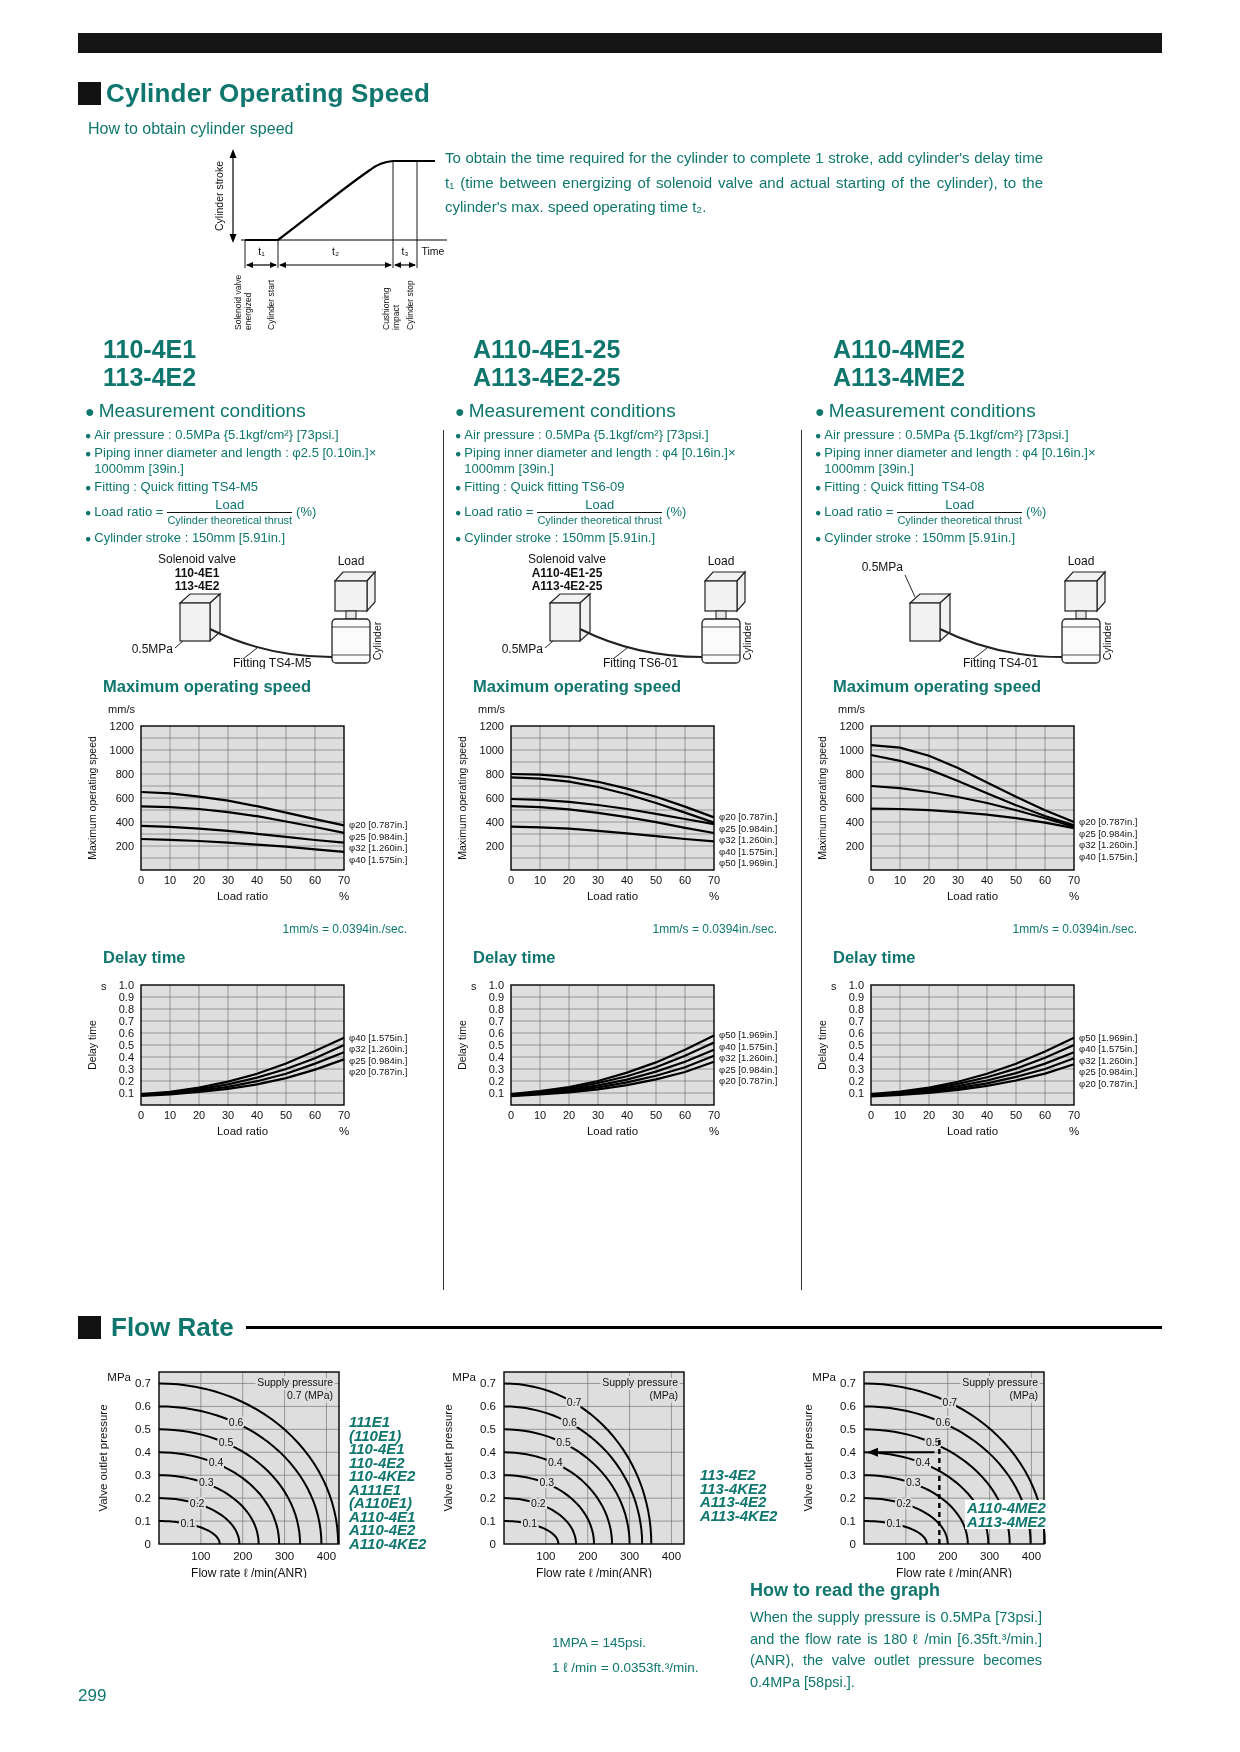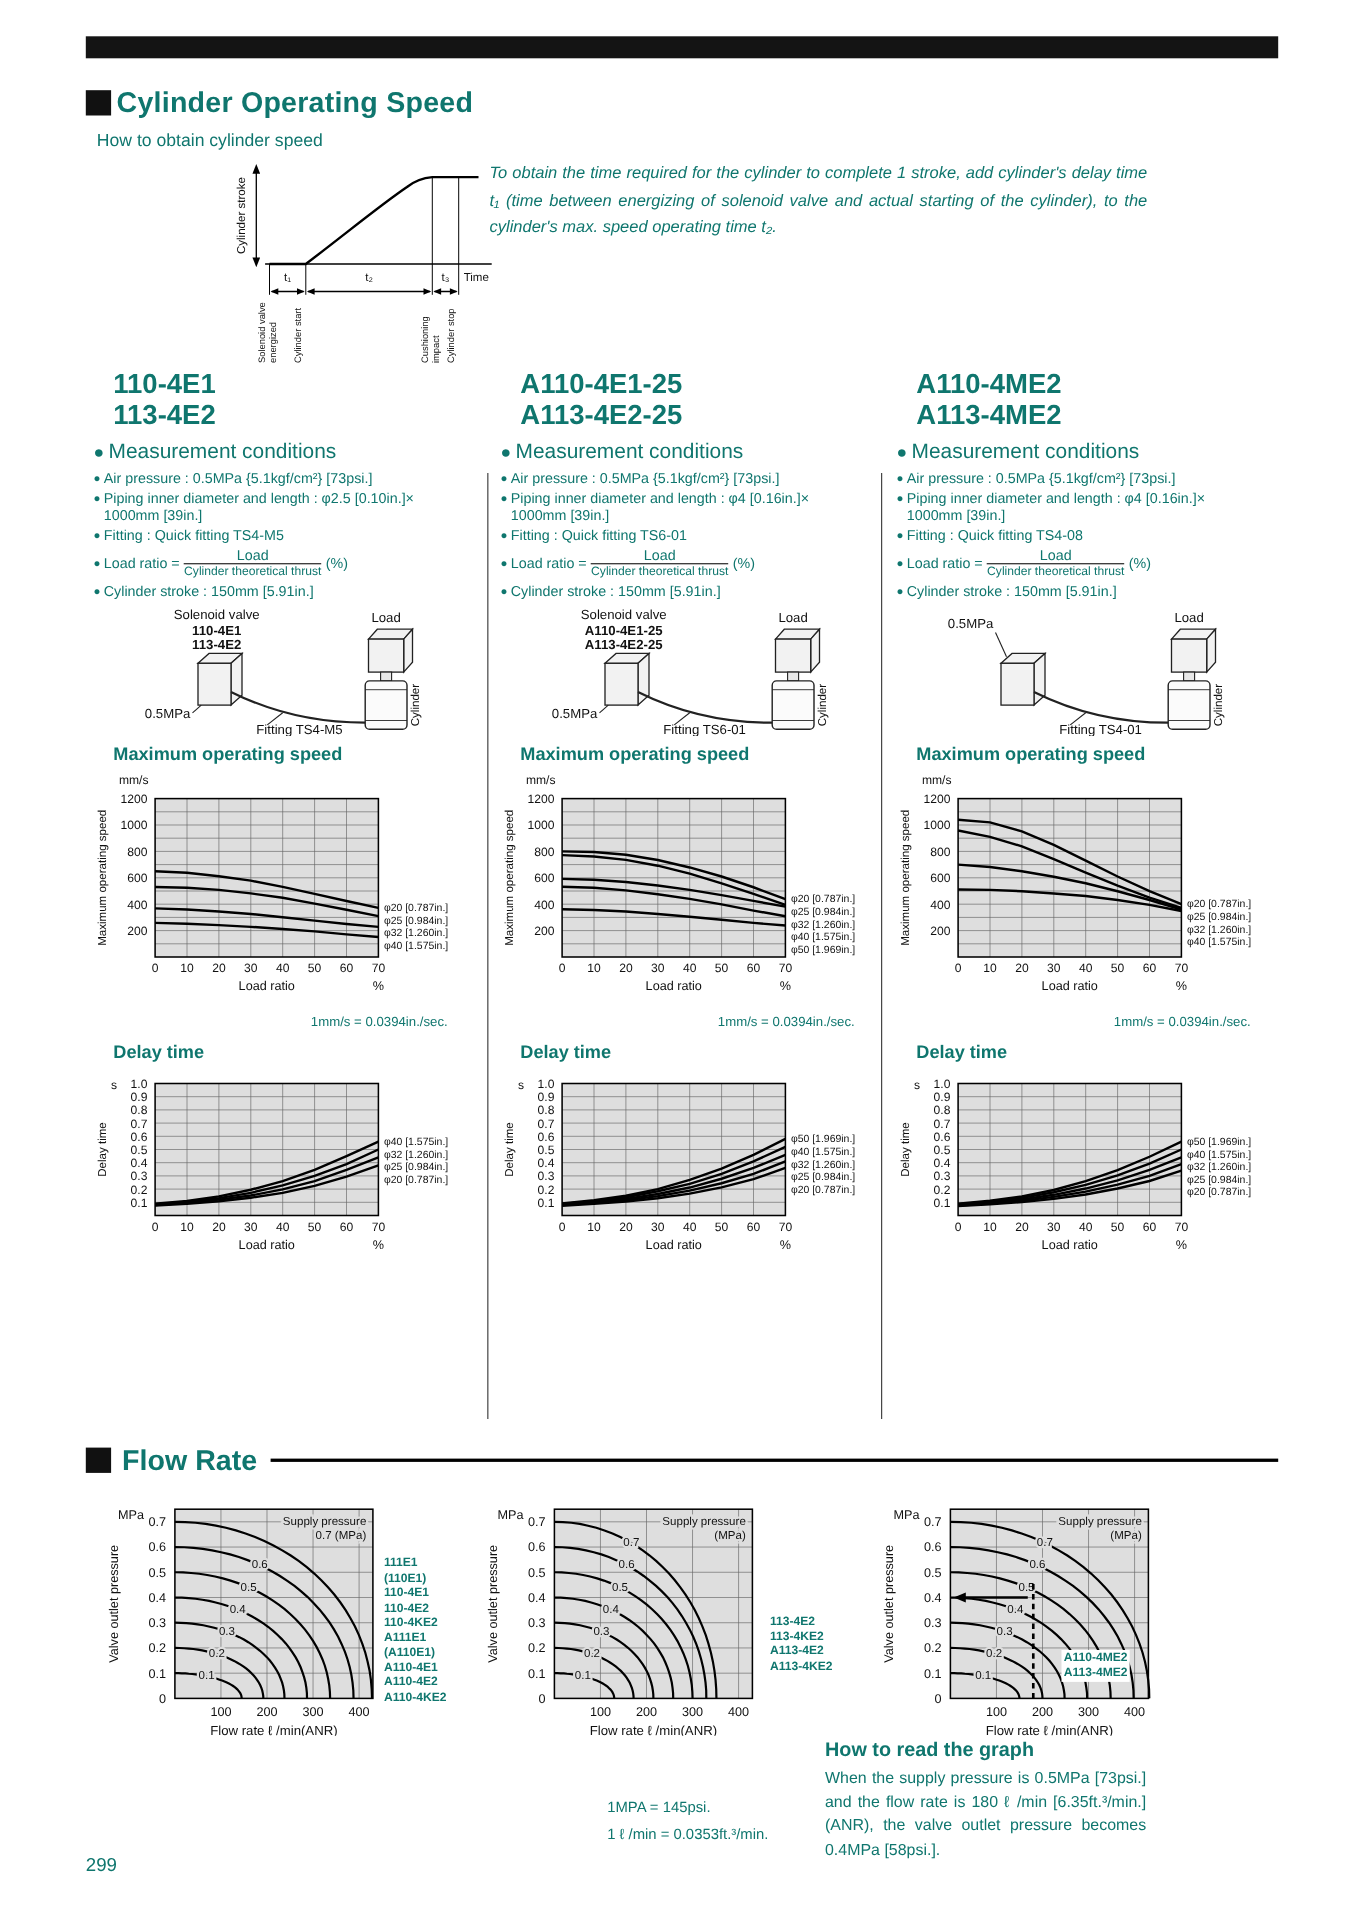--- a/index.html
+++ b/index.html
@@ -4,21 +4,21 @@
 <style>
   html,body{margin:0;padding:0;background:#888;}
   .page{position:relative;width:1240px;height:1752px;background:#ffffff;overflow:hidden;
         font-family:"Liberation Sans",sans-serif;color:#0f766e;}
   .abs{position:absolute;}
   .topbar{left:78px;top:33px;width:1084px;height:20px;background:#141414;}
   .title-row{left:78px;top:78px;display:flex;align-items:center;}
   .sq{width:23px;height:23px;background:#111;display:inline-block;margin-right:5px;flex:none;}
   .title-text{font-size:26px;font-weight:bold;letter-spacing:0.2px;}
   .subtitle{left:88px;top:120px;font-size:16px;}
-  .intro{left:445px;top:146px;width:598px;font-size:15px;line-height:24.5px;text-align:justify;font-style:italic;}
+  .intro{left:445px;top:146px;width:598px;font-size:15px;line-height:24.5px;text-align:justify;}
   .intro p{margin:0;}
   .col{position:absolute;top:335px;width:330px;}
   .colhead{font-size:25px;font-weight:bold;line-height:28px;padding-left:18px;}
   .meas-title{display:flex;align-items:center;gap:4px;font-size:19px;margin:9px 0 5px 0;}
   .meas-title .dot{font-size:16px;line-height:19px;}
   .cond{display:flex;font-size:13px;line-height:16.5px;margin:1px 0;}
   .cond .b{margin-right:3px;font-size:10.5px;line-height:16.5px;flex:none;}
   .cond .t{white-space:pre-line;}
   .cond.formula{align-items:center;margin:3px 0;}
   .frac{display:inline-flex;flex-direction:column;align-items:center;margin:0 4px;}
@@ -26,21 +26,21 @@
   .frac .den{font-size:11px;line-height:13px;border-top:1px solid #111;padding-top:1px;}
   .illus{display:block;margin-top:4px;}
   .chart-title{font-size:16.5px;font-weight:bold;padding-left:18px;margin:8px 0 2px 0;}
   .chart-title.dt{margin-top:12px;}
   .chart{display:block;}
   .note{font-size:12px;text-align:right;padding-right:8px;margin-top:16px;}
   .divider{width:1px;background:#333;top:430px;height:860px;}
   .flow-title{left:78px;top:1312px;width:1084px;display:flex;align-items:center;}
   .flow-title-text{font-size:26px;font-weight:bold;margin-left:5px;}
   .flow-rule{flex:1;height:3px;background:#000;margin-left:12px;}
-  .models{font-size:11px;font-weight:bold;line-height:13.5px;white-space:pre;}
+  .models{font-size:15px;font-weight:bold;line-height:13.5px;white-space:pre;font-style:italic;}
   .models.bg{background:#fff;padding:1px 2px;}
   .fnotes{left:552px;top:1630px;font-size:13.5px;line-height:25px;}
   .howto{left:750px;top:1580px;width:292px;}
   .howto-title{font-size:18px;font-weight:bold;margin-bottom:6px;}
   .howto p{margin:0;font-size:14.5px;line-height:21.5px;text-align:justify;}
   .pagenum{left:78px;top:1686px;font-size:17px;}
 </style>
 </head>
 <body>
 
@@ -265,21 +265,21 @@
           <span class="b">●</span>
           <span class="t">Air pressure : 0.5MPa {5.1kgf/cm²} [73psi.]</span>
         </div>
         <div class="cond">
           <span class="b">●</span>
           <span class="t">Piping inner diameter and length : φ4 [0.16in.]×
 1000mm [39in.]</span>
         </div>
         <div class="cond">
           <span class="b">●</span>
-          <span class="t">Fitting : Quick fitting TS6-01</span>
+          <span class="t">Fitting : Quick fitting TS6-09</span>
         </div>
       </div>
     <div class="cond formula">
       <span class="b">●</span>
       <span>Load ratio =</span>
       <span class="frac">
         <span class="num">Load</span>
         <span class="den">Cylinder theoretical thrust</span>
       </span>
       <span>(%)</span>

